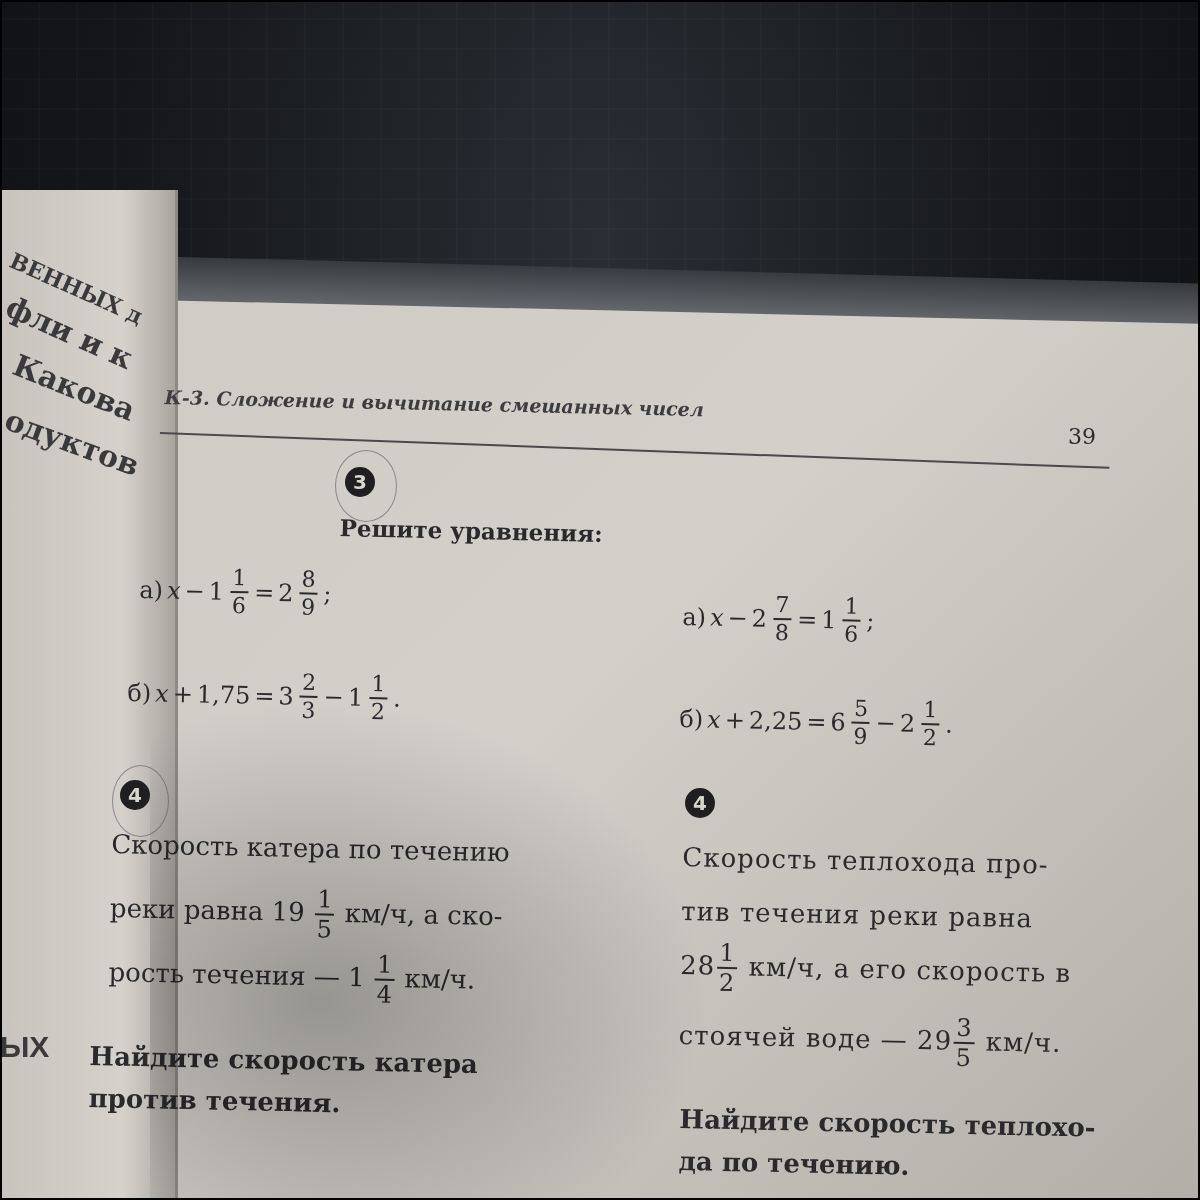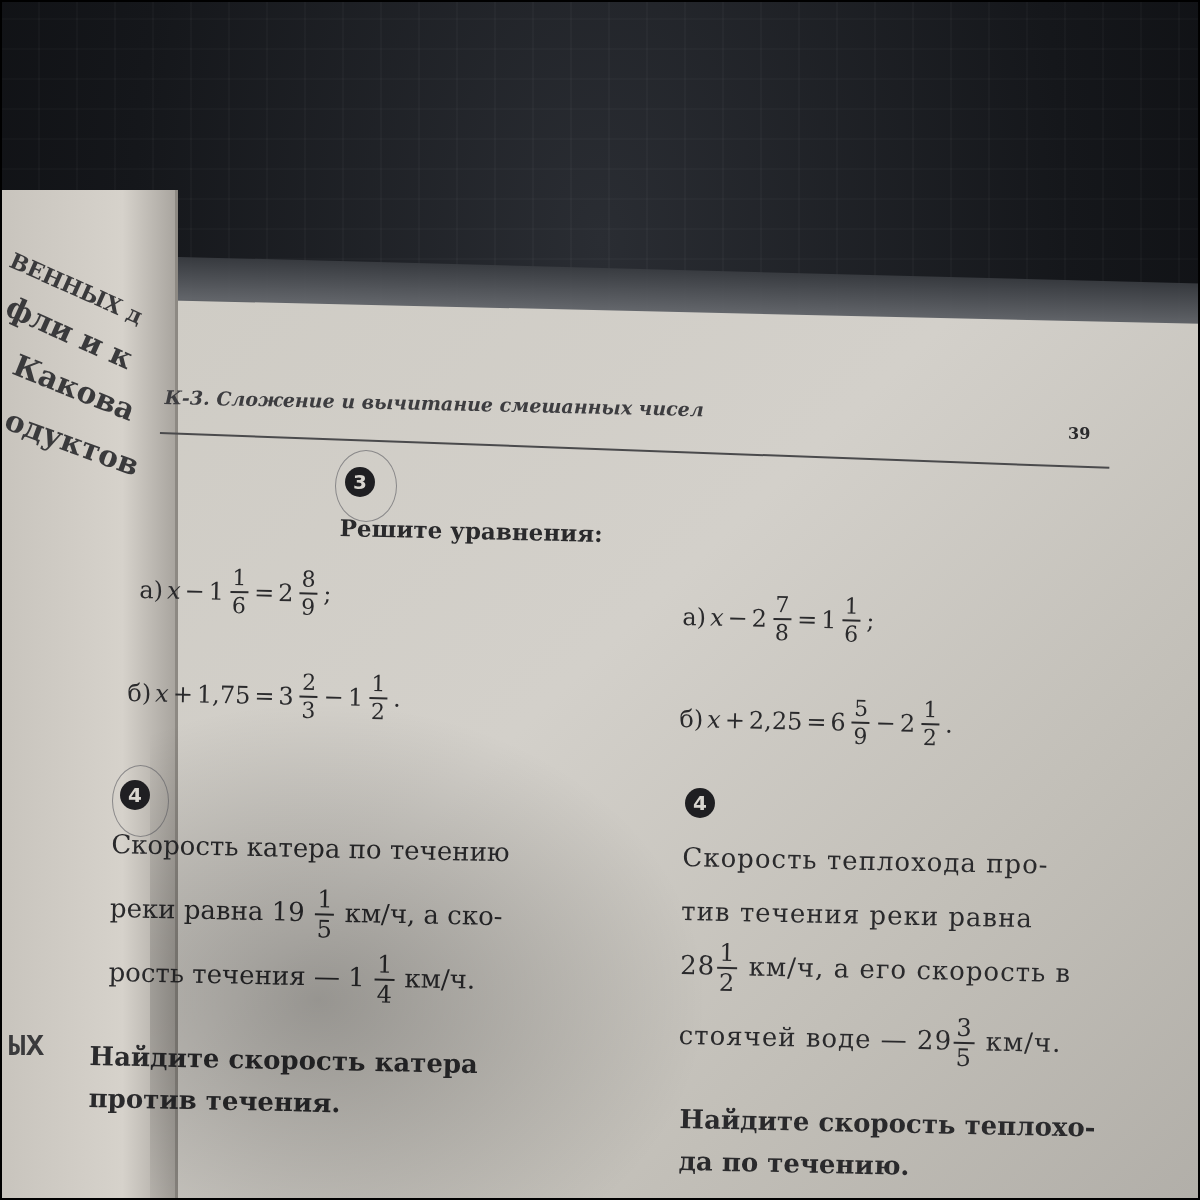--- a/index.html
+++ b/index.html
@@ -8,21 +8,21 @@
  radial-gradient(ellipse at 50% 20%,#2a2d33 0%,#15171b 55%,#0b0c0f 100%);}
 .scales{position:absolute;left:0;top:0;width:1200px;height:320px;opacity:.35;
  background-image:repeating-linear-gradient(90deg,rgba(255,255,255,.07) 0 2px,transparent 2px 38px),repeating-linear-gradient(0deg,rgba(255,255,255,.06) 0 2px,transparent 2px 30px);}
 .plastic{position:absolute;left:160px;top:270px;width:1040px;height:70px;background:linear-gradient(180deg,#3a3d42,#6a6d72 60%,#2b2d31);transform:skewY(1.5deg);opacity:.9;}
 .page{position:absolute;left:150px;top:300px;width:1080px;height:920px;background:linear-gradient(135deg,#cfccc5 0%,#d3d0ca 40%,#c2bfb8 70%,#b0ada7 100%);transform:rotate(1.3deg);transform-origin:0 0;}
 .shade{position:absolute;left:150px;top:700px;width:560px;height:500px;background:radial-gradient(ellipse at 30% 60%,rgba(0,0,0,.28),transparent 70%);pointer-events:none;}
 .leftpage{position:absolute;left:0;top:190px;width:175px;height:1010px;background:linear-gradient(90deg,#c8c4bd,#d6d2cb 70%,#a9a59f);border-right:3px solid #8d8983;}
 .lp-text{position:absolute;font-weight:bold;font-size:30px;color:#3a3a3c;white-space:nowrap;}
 .header-title{position:absolute;left:165px;top:386px;font-size:19px;font-weight:bold;font-style:italic;color:#3d3d40;transform:rotate(1.3deg);transform-origin:0 0;}
 .rule{position:absolute;left:160px;top:432px;width:950px;height:2px;background:#4a4a4c;transform:rotate(2.1deg);transform-origin:0 0;}
-.pagenum{position:absolute;left:1068px;top:424px;font-size:16px;font-weight:bold;}
+.pagenum{position:absolute;left:1068px;top:424px;font-size:22px;font-weight:normal;}
 .badge{position:absolute;width:30px;height:30px;border-radius:50%;background:#1f1f22;color:#d8d5cf;font-size:20px;font-weight:bold;text-align:center;line-height:30px;font-family:"DejaVu Sans",sans-serif;}
 .heading{position:absolute;font-size:23px;font-weight:bold;transform:rotate(1.3deg);transform-origin:0 0;}
 .eq{position:absolute;font-size:24px;white-space:nowrap;transform:rotate(1.2deg);transform-origin:0 0;display:flex;align-items:center;gap:4px;}
 .frac{display:inline-flex;flex-direction:column;align-items:center;line-height:1;font-size:22px;margin:0 2px;}
 .frac .num{border-bottom:2px solid #2a2a2c;padding:0 2px 2px;}
 .frac .den{padding-top:2px;}
 .i{font-style:italic;}
 .para{position:absolute;font-size:26px;line-height:64px;transform:rotate(1.2deg);transform-origin:0 0;}
 .para.b{font-weight:bold;line-height:42px;}
 .pencil{position:absolute;border:1.5px solid #6a6a6e;border-radius:50%;opacity:.7;}
@@ -34,21 +34,21 @@
 <div class="bg"></div>
 <div class="scales"></div>
 <div class="plastic"></div>
 <div class="page"></div>
 
 <div class="leftpage">
   <span class="lp-text" style="left:5px;top:85px;font-size:22px;transform:rotate(24deg);">ВЕННЫХ д</span>
   <span class="lp-text" style="left:2px;top:125px;transform:rotate(24deg);">фли и к</span>
   <span class="lp-text" style="left:10px;top:180px;transform:rotate(22deg);">Какова</span>
   <span class="lp-text" style="left:2px;top:235px;transform:rotate(20deg);">одуктов</span>
-  <span class="lp-text" style="left:8px;top:840px;font-family:Liberation Mono, monospace;">ЫХ</span>
+  <span class="lp-text" style="left:0;top:840px;font-family:Liberation Sans, sans-serif;">ЫХ</span>
 </div>
 
 <div class="header-title">К-3. Сложение и вычитание смешанных чисел</div>
 <div class="rule"></div>
 <div class="pagenum">39</div>
 
 <div class="pencil" style="left:335px;top:450px;width:60px;height:70px;"></div>
 <div class="badge" style="left:345px;top:467px;">3</div>
 <div class="heading" style="left:340px;top:514px;">Решите уравнения:</div>
 

